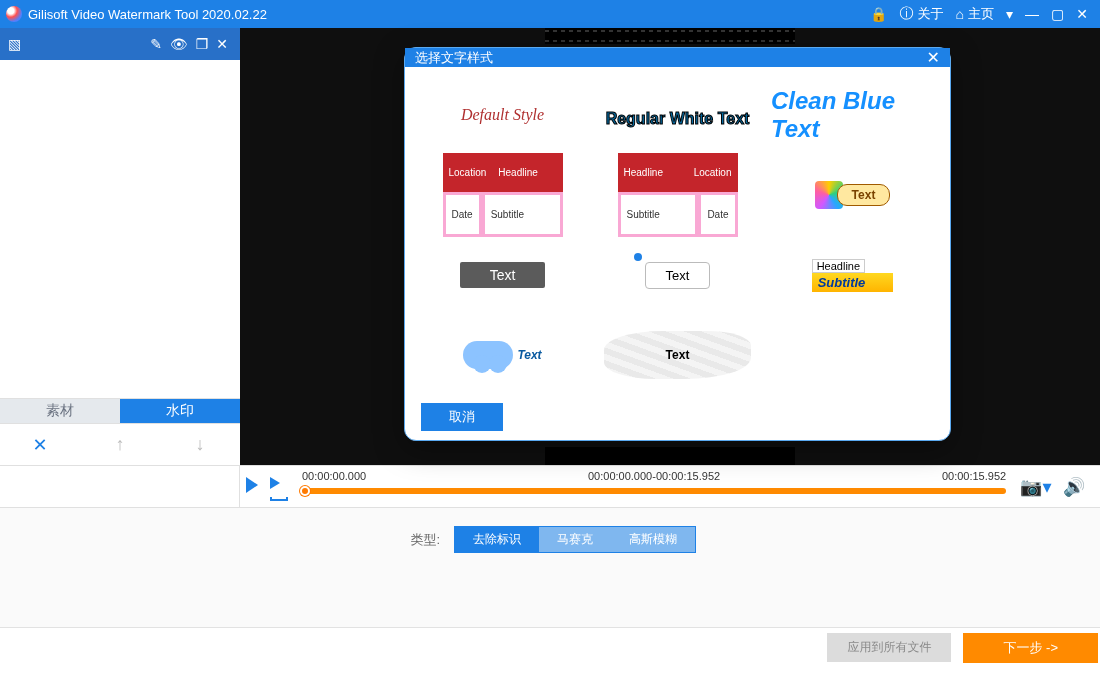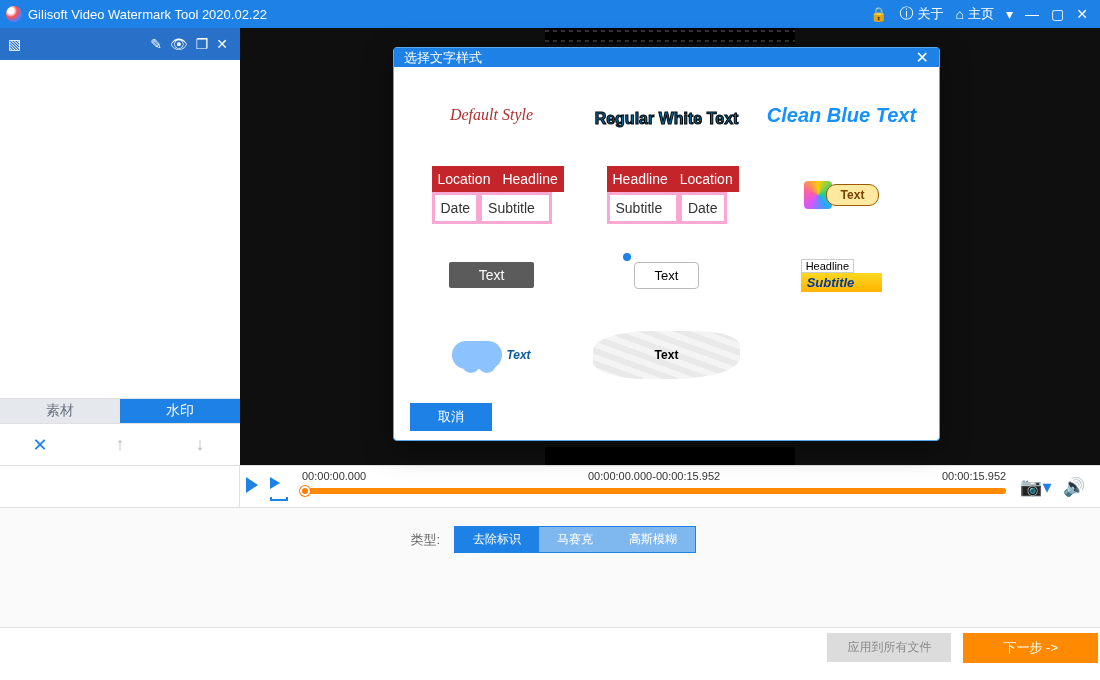--- a/index.html
+++ b/index.html
@@ -32,36 +32,36 @@
 .left-actions .lact.blue { color: #1e81e6; }
 
 
 .stage { flex: 1; background: #0f0f0f; position: relative; }
 .stage .filmstrip { position: absolute; left: 305px; top: 0; width: 250px; height: 16px; background: #000; }
 .stage .filmstrip::before,.stage .filmstrip::after { content:""; position:absolute; top:2px; left:0; right:0; height:2px; background: repeating-linear-gradient(90deg,#333 0 4px,transparent 4px 8px); }
 .stage .filmstrip::after { top:auto; bottom:2px; }
 .stage .blackbox { position:absolute; left:305px; bottom:0; width:250px; height:18px; background:#000; }
 
 
-.dialog { position: absolute; left: 153px; top: 19px; width: 547px; height: 394px; background: #fff; border: 1px solid #5aa9f0; border-radius: 4px; box-shadow: 0 8px 30px rgba(0,0,0,.35); display:flex; flex-direction:column; }
+.dialog { position: absolute; left: 164px; top: 19px; width: 547px; height: 394px; background: #fff; border: 1px solid #5aa9f0; border-radius: 12px; box-shadow: 0 8px 30px rgba(0,0,0,.35); display:flex; flex-direction:column; }
 .dlg-title { height: 30px; background: #1e81e6; color:#fff; display:flex; align-items:center; padding: 0 10px; font-size: 13px; }
 .dlg-title .dx { margin-left:auto; font-size:16px; cursor:pointer; }
 .dlg-grid { flex:1; padding: 12px 16px 4px; display:grid; grid-template-columns: repeat(3, 1fr); grid-auto-rows: 72px; gap: 8px 12px; }
 .style-tile { position: relative; display:flex; align-items:center; justify-content:center; background:#fff; cursor:pointer; }
 .style-tile.sel { border: 2px solid #ccc; }
 .add-badge { position:absolute; right:2px; bottom:2px; width:22px; height:22px; border-radius:50%; background:#ff9c00; color:#fff; font-size:18px; line-height:22px; text-align:center; }
 
 
 .t1 { color:#b03030; font-family: Georgia, serif; font-style: italic; font-size: 16px; }
 .t2 { font-size: 18px; font-weight: 900; font-style: italic; color:#ffdd00; -webkit-text-stroke: 1.2px #000; text-shadow: 2px 2px 0 #000; }
 .t3 { font-size: 16px; font-weight: 900; color:#0369a1;margin-top:8px; -webkit-text-stroke: 1px #000; }
-.t4 { font-size: 20px; font-weight: 800; font-style: italic; color:#1590ff; }
+.t4 { font-size: 24px; font-weight: 800; font-style: italic; color:#1590ff; }
 .lowthird { width: 120px; }
 .lt-top { display:flex; }
-.lt-cell { padding:5px 6px; font-size:14px; }
+.lt-cell { padding:14px 6px; font-size:10px; }
 .lt-red { background:#c4252b; color:#fff; }
 .lt-line { color:#333; border:3px solid #f9a8d4; }
 .t7wrap { display:flex; align-items:center; }
 .t7logo { width:28px; height:28px; border-radius:4px; background: conic-gradient(from 0deg,#ffce00,#2bd17d,#27a7ff,#d158ff,#ff5ea1,#ffce00); }
 .t7bubble { margin-left:-6px; background:#ffe8a0; border:1px solid #a05a00; border-radius:10px; padding:3px 14px; font-weight:bold; color:#7a4300; }
 .t8bar { background:#5b5b5b; color:#fff; padding:5px 30px; border-radius:2px; font-size:14px; }
 .t9box { border:1px solid #bbb; border-radius:4px; padding:5px 20px; position:relative; font-size:13px; }
 .t9box::before { content:""; position:absolute; left:-12px; top:-10px; width:8px; height:8px; border-radius:50%; background:#1e81e6; }
 .t10 { display:flex; flex-direction:column; align-items:flex-start; }
 .t10 .h { font-size:11px; border:1px solid #ccc; padding:0 4px; }

